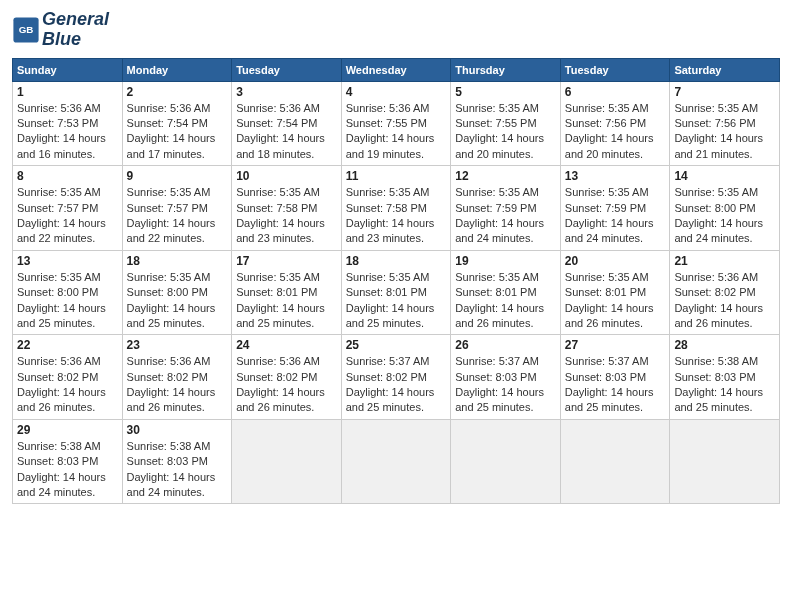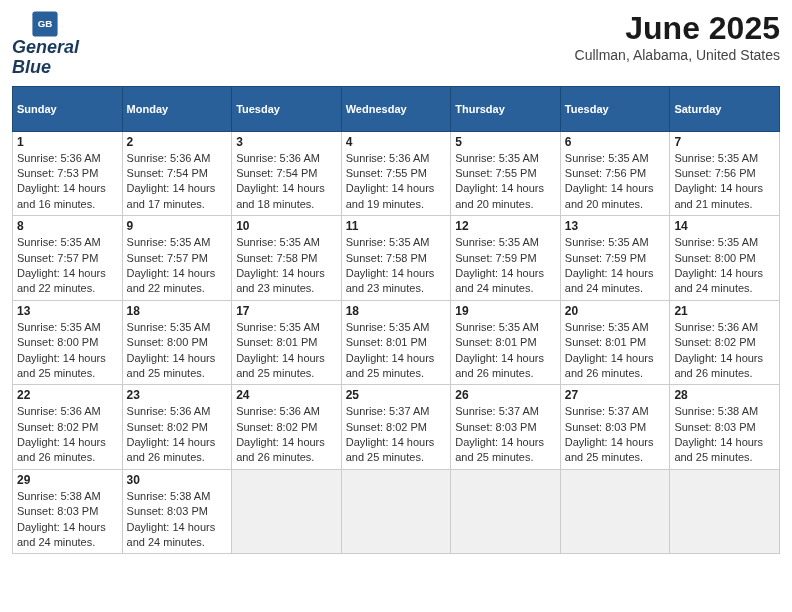--- a/index.html
+++ b/index.html
@@ -16,21 +16,20 @@
     }
     .header {
       display: flex;
       justify-content: space-between;
       align-items: flex-start;
       margin-bottom: 8px;
     }
     .logo {
       display: flex;
       align-items: center;
-      flex-direction: column;
     }
     .logo-text {
       font-size: 18px;
       font-weight: bold;
       color: #1a3a5c;
       line-height: 1.1;
     }
     .logo-text span {
       color: #1a3a5c;
       font-style: italic;
@@ -55,21 +54,21 @@
     table {
       width: 100%;
       border-collapse: collapse;
       table-layout: fixed;
     }
     th {
       background-color: #2a6099;
       color: #fff;
       font-size: 11px;
       font-weight: bold;
-      padding: 16px 4px;
+      padding: 5px 4px;
       text-align: left;
       border: 1px solid #1a4a7a;
     }
     td {
       vertical-align: top;
       border: 1px solid #ccc;
       padding: 3px 4px;
       font-size: 9.5px;
       color: #222;
       background: #fff;
@@ -104,24 +103,20 @@
         <rect x="2" y="2" width="36" height="36" rx="4" fill="#2a6099"></rect>
         <text x="20" y="24" text-anchor="middle" fill="white" font-size="14" font-weight="bold">GB</text>
       </svg>
       <div>
         <div class="logo-text">
           <span>General</span><br>
           <span>Blue</span>
         </div>
       </div>
     </div>
-    <div class="title-block">
-      <div class="month-title">June 2025</div>
-      <div class="location">Cullman, Alabama, United States</div>
-    </div>
   </div>
 
   <table>
     <thead>
       <tr>
         <th>Sunday</th>
         <th>Monday</th>
         <th>Tuesday</th>
         <th>Wednesday</th>
         <th>Thursday</th>

